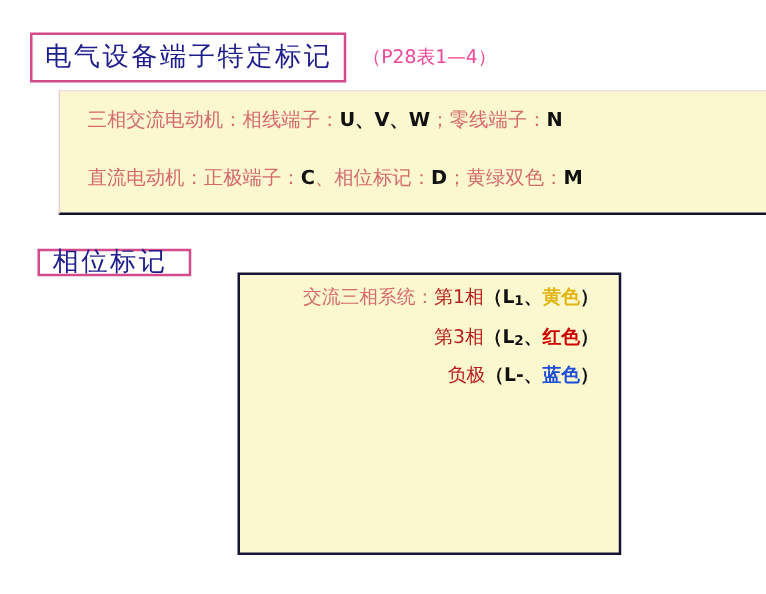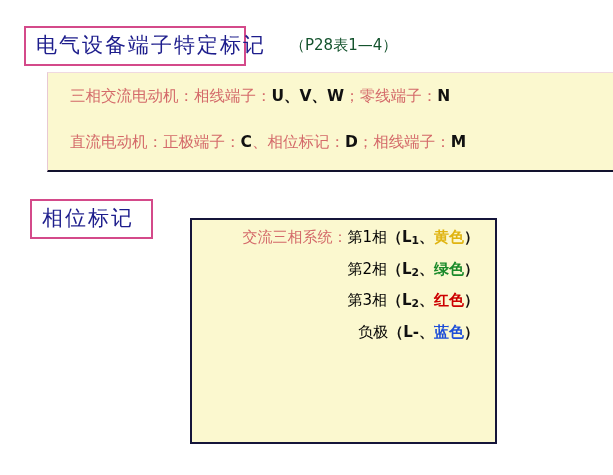--- a/index.html
+++ b/index.html
@@ -25,42 +25,42 @@
     font-size: 21px;
     letter-spacing: 2px;
     line-height: 1;
     padding: 6px 10px 8px 10px;
     white-space: nowrap;
     box-sizing: border-box;
   }
   #heading-terminal-marking {
     left: 24px;
     top: 26px;
-    width: 222px;
+    width: 253px;
     height: 40px;
     display: flex;
     align-items: center;
   }
   #heading-phase-marking {
     left: 30px;
     top: 199px;
     width: 123px;
-    height: 40px;
+    height: 22px;
     display: flex;
     align-items: center;
   }
 
   
   #caption-table-ref {
     position: absolute;
     left: 290px;
     top: 36px;
     font-family: "DejaVu Sans", "Liberation Sans", sans-serif;
     font-size: 15px;
-    color: #14532d;
+    color: #ec4899;
     white-space: nowrap;
     letter-spacing: 0px;
   }
 
   
   .panel {
     position: absolute;
     background: #fbf8cf;
     box-sizing: border-box;
   }
@@ -101,21 +101,21 @@
     font-size: 15px;
   }
   #panel-phase .line:first-child {
     padding-right: 0;
   }
 
   
   .t-rose   { color: #d46a6a; }
   .t-black  { color: #111111; font-weight: bold; }
   .t-red    { color: #cc0000; font-weight: bold; }
-  .t-darkred{ color: #000000; }
+  .t-darkred{ color: #b91c1c; }
   .t-yellow { color: #e0b411; font-weight: bold; }
   .t-green  { color: #1a8a2a; font-weight: bold; }
   .t-cyan   { color: #18c8d8; font-weight: bold; }
   .t-blue   { color: #1d4ed8; font-weight: bold; }
   .t-brown  { color: #8a5a2a; font-weight: bold; }
 
   sub {
     font-size: 0.72em;
     vertical-align: -0.18em;
   }
@@ -129,38 +129,35 @@
 
 <div id="caption-table-ref">（P28表1—4）</div>
 
 <div class="panel" id="panel-terminal">
 
   <div class="line">
     <span class="t-rose">三相交流电动机：相线端子：</span><span class="t-black">U</span><span class="t-black">、</span><span class="t-black">V</span><span class="t-black">、</span><span class="t-black">W</span><span class="t-rose">；零线端子：</span><span class="t-black">N</span>
   </div>
 
   <div class="line">
-    <span class="t-rose">直流电动机：正极端子：</span><span class="t-black">C</span><span class="t-rose">、相位标记：</span><span class="t-black">D</span><span class="t-rose">；相线端子：</span><span class="t-black">M</span>
+    <span class="t-rose">直流电动机：正极端子：</span><span class="t-black">C</span><span class="t-rose">、相位标记：</span><span class="t-black">D</span><span class="t-rose">；黄绿双色：</span><span class="t-black">M</span>
   </div>
 
 </div>
 
 <div class="heading-box" id="heading-phase-marking">
   <span>相位标记</span>
 </div>
 
 <div class="panel" id="panel-phase">
 
   <div class="line">
     <span class="t-rose">交流三相系统：</span><span class="t-darkred">第1相</span><span class="t-black">（</span><span class="t-black">L<sub>1</sub></span><span class="t-black">、</span><span class="t-yellow">黄色</span><span class="t-black">）</span>
   </div>
 
-  <div class="line">
-    <span class="t-darkred">第2相</span><span class="t-black">（</span><span class="t-black">L<sub>2</sub></span><span class="t-black">、</span><span class="t-green">绿色</span><span class="t-black">）</span>
-  </div>
 
   <div class="line">
     <span class="t-darkred">第3相</span><span class="t-black">（</span><span class="t-black">L<sub>2</sub></span><span class="t-black">、</span><span class="t-red">红色</span><span class="t-black">）</span>
   </div>
 
 
 
 
   <div class="line">
     <span class="t-darkred">负极</span><span class="t-black">（</span><span class="t-black">L-</span><span class="t-black">、</span><span class="t-blue">蓝色</span><span class="t-black">）</span>

